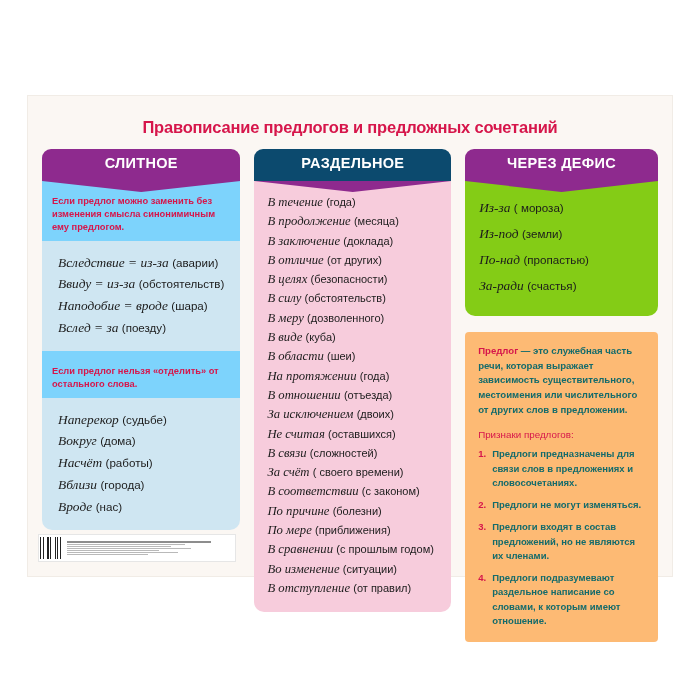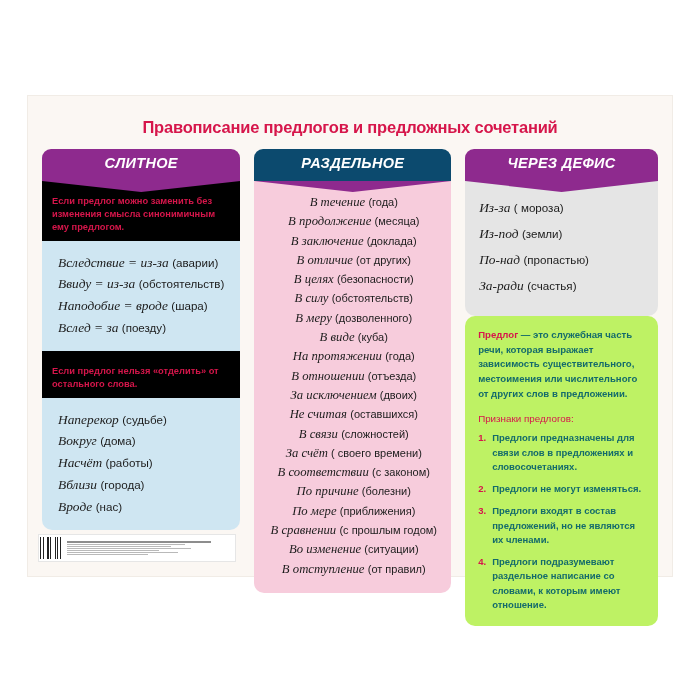--- a/index.html
+++ b/index.html
@@ -36,21 +36,20 @@
   .col-wide{width:204px;}
 
   
   .banner{
     position:relative;
     height:32px;
     background:#8e2a8e;
     border-radius:9px 9px 0 0;
     display:flex;align-items:center;justify-content:center;
     z-index:3;
-    font-style:italic;
   }
   .banner.c2{background:#0c4a6e;}
   .banner-label{
     color:#ffffff;
     font-weight:bold;
     font-size:14.5px;
     letter-spacing:0.3px;
     position:relative;
     top:-2px;
     white-space:nowrap;
@@ -65,24 +64,24 @@
   }
 
   
   .panel{
     border-radius:0 0 10px 10px;
     position:relative;
     z-index:1;
   }
   .panel.blue{background:#cfe6f2;}
   .panel.pink{background:#f7ccdc;}
-  .panel.green{background:#e5e5e5;}
+  .panel.green{background:#84cc16;}
 
   .white-strip{
-    background:#000000;
+    background:#7dd3fc;
     padding:14px 10px 6px 10px;
   }
   .rule-text{
     color:#d6164b;
     font-weight:bold;
     font-size:9.3px;
     line-height:1.42;
     margin:0;
   }
 
@@ -106,33 +105,34 @@
     font-size:13.4px;
   }
   .ex span.plain{
     font-family:"Liberation Sans", sans-serif;
     font-size:11.6px;
   }
 
   .list-panel{
     padding:12px 11px 14px 13px;
   }
-  .list-panel .ex{line-height:1.52;font-size:11.6px;text-align:center;}
+  .list-panel .ex{line-height:1.52;font-size:11.6px;}
   .list-panel .ex i{font-size:12.7px;}
   .list-panel .ex span.plain{font-size:11px;}
 
   .green-panel{
     padding:14px 12px 16px 14px;
   }
   .green-panel .ex{line-height:1.95;}
 
   
   .info{
-    background:#bef264;
-    border-radius:10px;
+    margin-top:16px;
+    background:#fdba74;
+    border-radius:4px;
     padding:12px 13px 14px 13px;
   }
   .info p{margin:0;}
   .info .def{
     color:#146b6b;
     font-size:9.6px;
     line-height:1.56;
     font-weight:bold;
   }
   .info .def b.hl{color:#d6164b;}
@@ -235,20 +235,21 @@
 
       <div class="panel pink list-panel">
         <div class="ex"><i>В течение</i> <span class="plain">(года)</span></div>
         <div class="ex"><i>В продолжение</i> <span class="plain">(месяца)</span></div>
         <div class="ex"><i>В заключение</i> <span class="plain">(доклада)</span></div>
         <div class="ex"><i>В отличие</i> <span class="plain">(от других)</span></div>
         <div class="ex"><i>В целях</i> <span class="plain">(безопасности)</span></div>
         <div class="ex"><i>В силу</i> <span class="plain">(обстоятельств)</span></div>
         <div class="ex"><i>В меру</i> <span class="plain">(дозволенного)</span></div>
         <div class="ex"><i>В виде</i> <span class="plain">(куба)</span></div>
+        <div class="ex"><i>В области</i> <span class="plain">(шеи)</span></div>
         <div class="ex"><i>На протяжении</i> <span class="plain">(года)</span></div>
         <div class="ex"><i>В отношении</i> <span class="plain">(отъезда)</span></div>
         <div class="ex"><i>За исключением</i> <span class="plain">(двоих)</span></div>
         <div class="ex"><i>Не считая</i> <span class="plain">(оставшихся)</span></div>
         <div class="ex"><i>В связи</i> <span class="plain">(сложностей)</span></div>
         <div class="ex"><i>За счёт</i> <span class="plain">( своего времени)</span></div>
         <div class="ex"><i>В соответствии</i> <span class="plain">(с законом)</span></div>
         <div class="ex"><i>По причине</i> <span class="plain">(болезни)</span></div>
         <div class="ex"><i>По мере</i> <span class="plain">(приближения)</span></div>
         <div class="ex"><i>В сравнении</i> <span class="plain">(с прошлым годом)</span></div>

